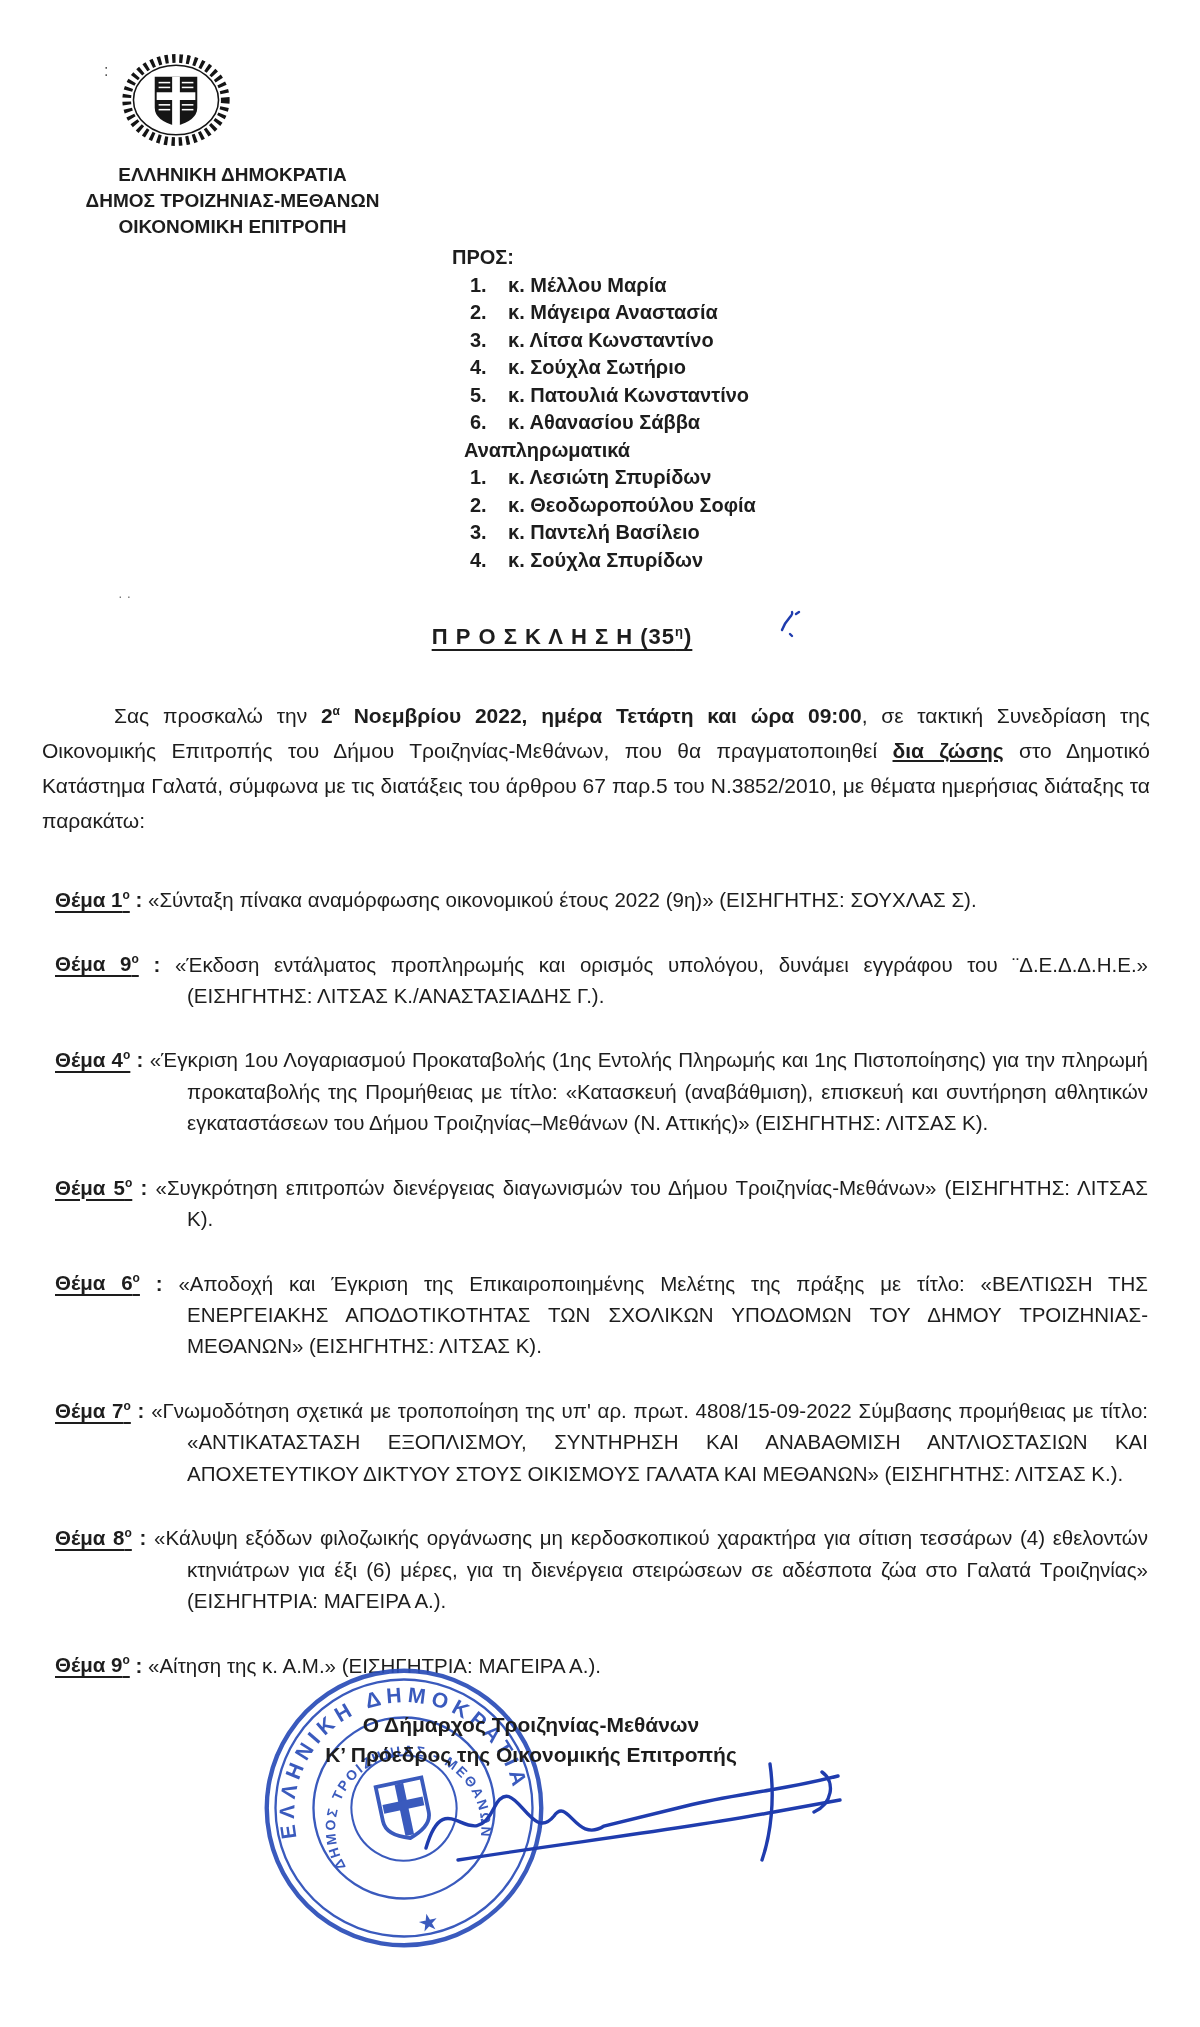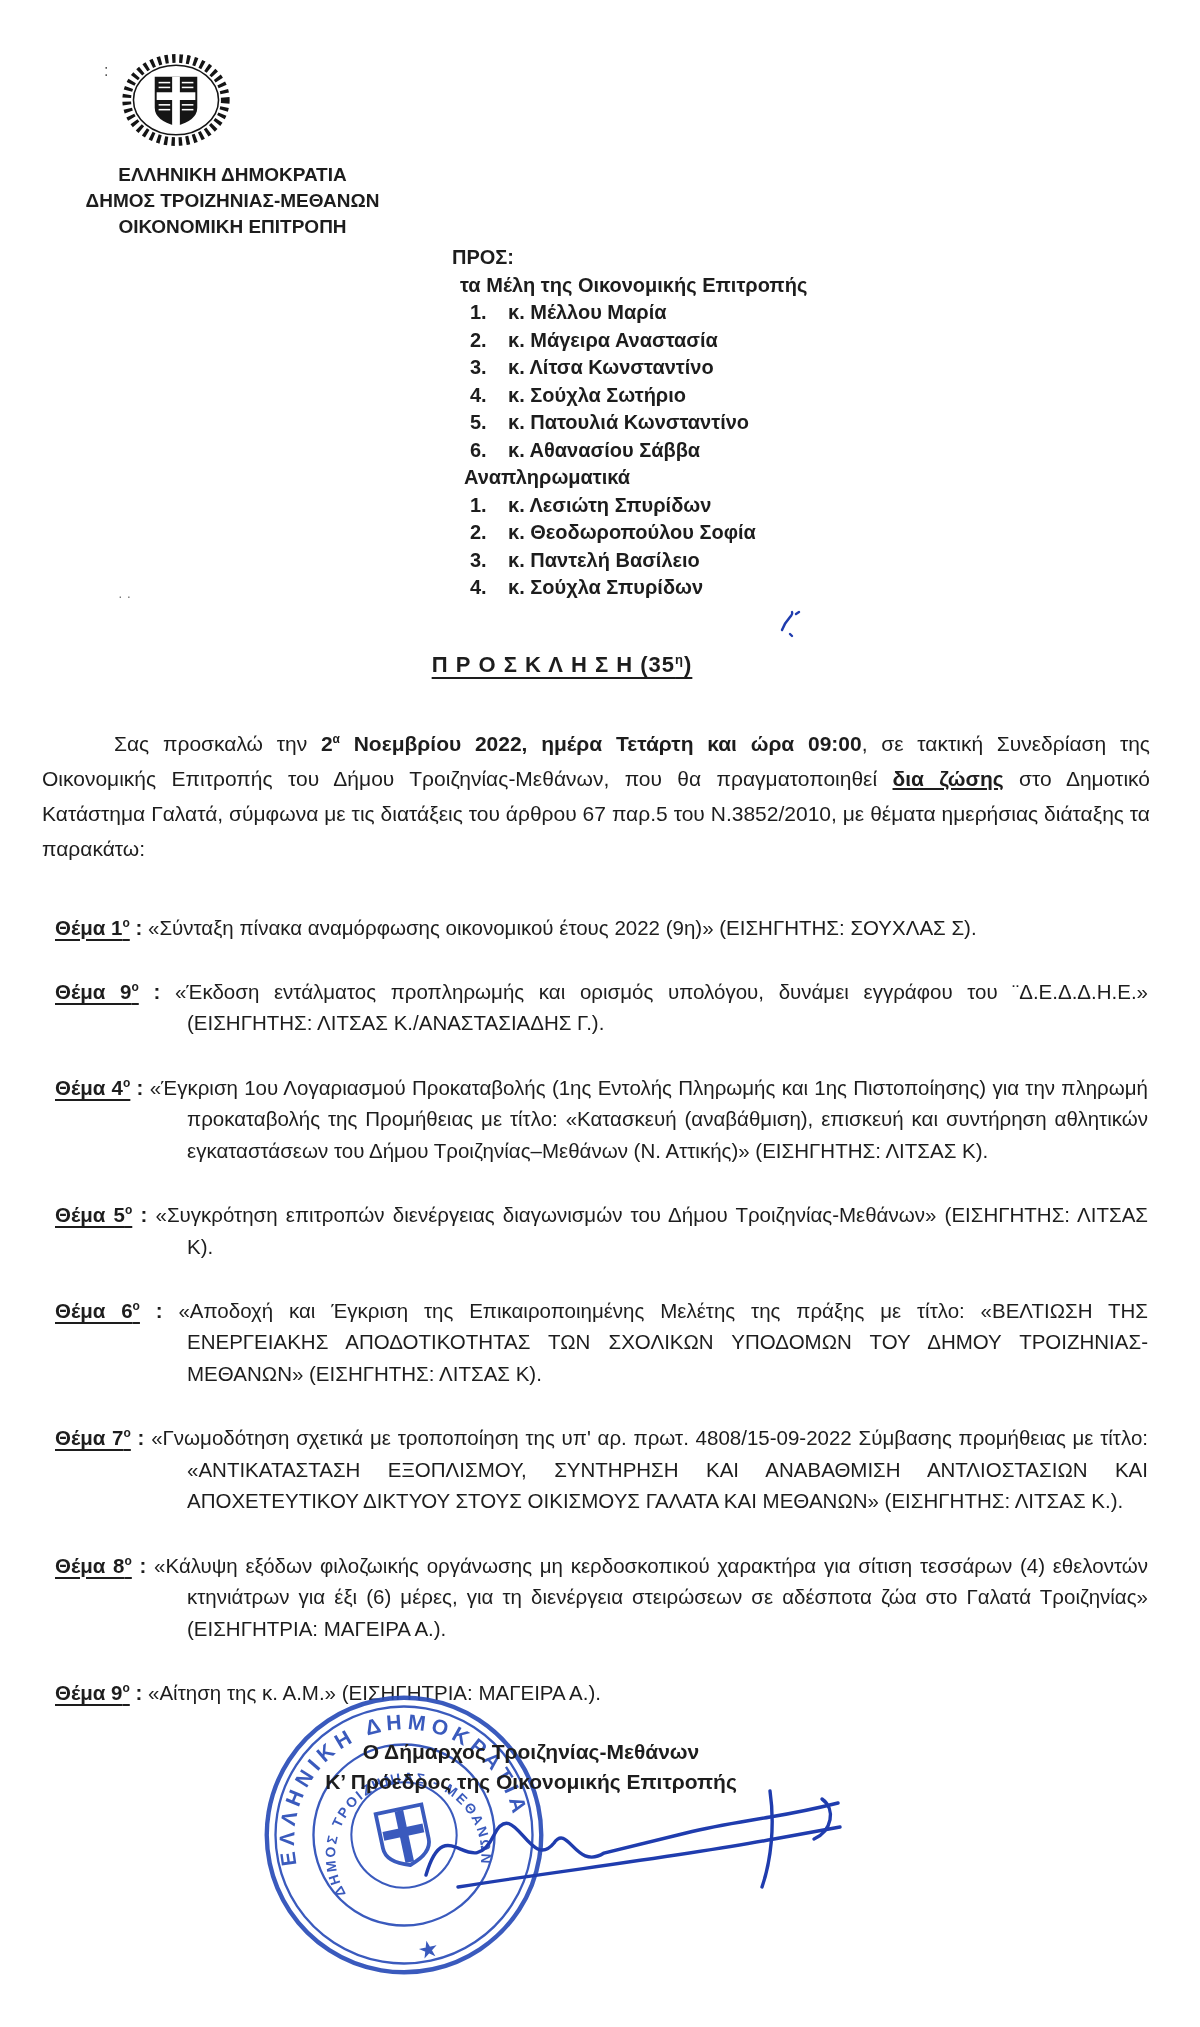--- a/index.html
+++ b/index.html
@@ -72,21 +72,20 @@
         </g>
       </svg>
       <div>ΕΛΛΗΝΙΚΗ ΔΗΜΟΚΡΑΤΙΑ</div>
       <div>ΔΗΜΟΣ ΤΡΟΙΖΗΝΙΑΣ-ΜΕΘΑΝΩΝ</div>
       <div>ΟΙΚΟΝΟΜΙΚΗ ΕΠΙΤΡΟΠΗ</div>
     </div>
   </div>
 
   <div class="recipients">
     <div>ΠΡΟΣ:</div>
-    <div class="recip-sub">τα Μέλη της Οικονομικής Επιτροπής</div>
     <div>
 
         <div class="r-row">
           <span class="r-num">1.</span>
           <span>κ. Μέλλου Μαρία</span>
         </div>
 
         <div class="r-row">
           <span class="r-num">2.</span>
           <span>κ. Μάγειρα Αναστασία</span>

